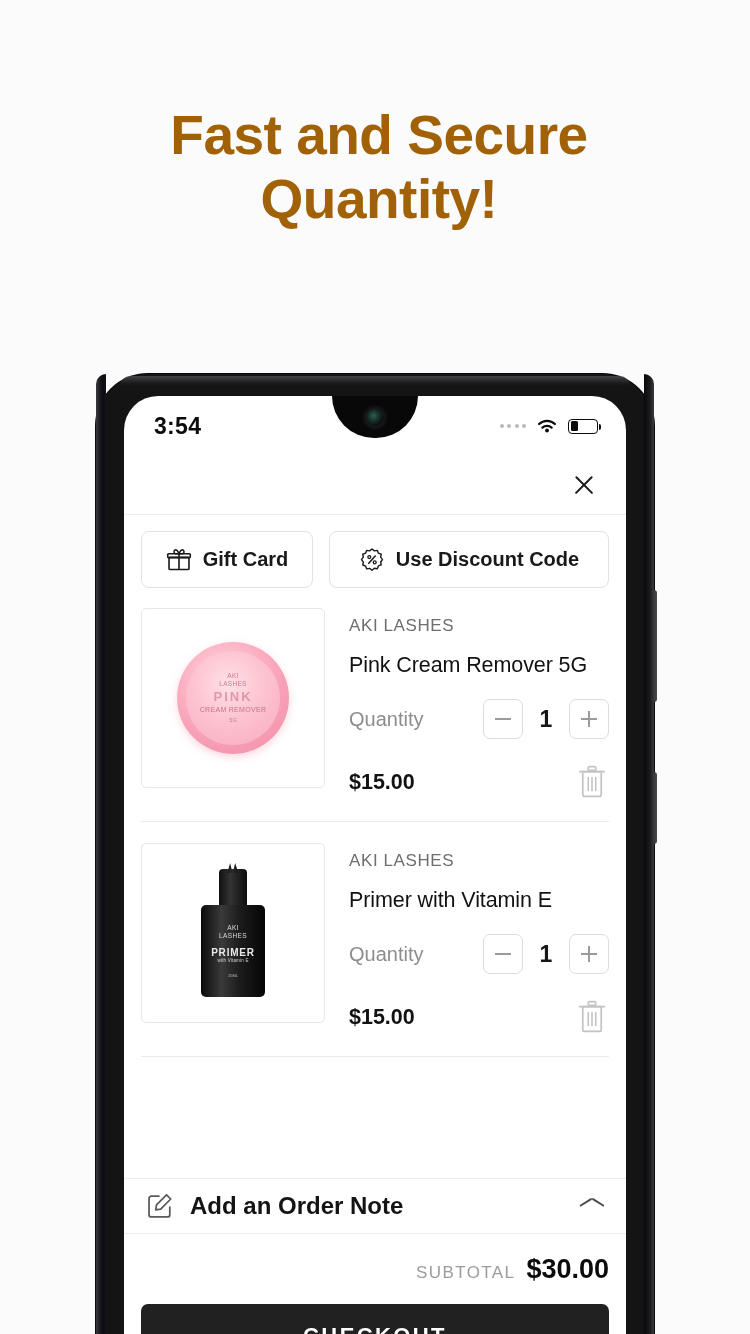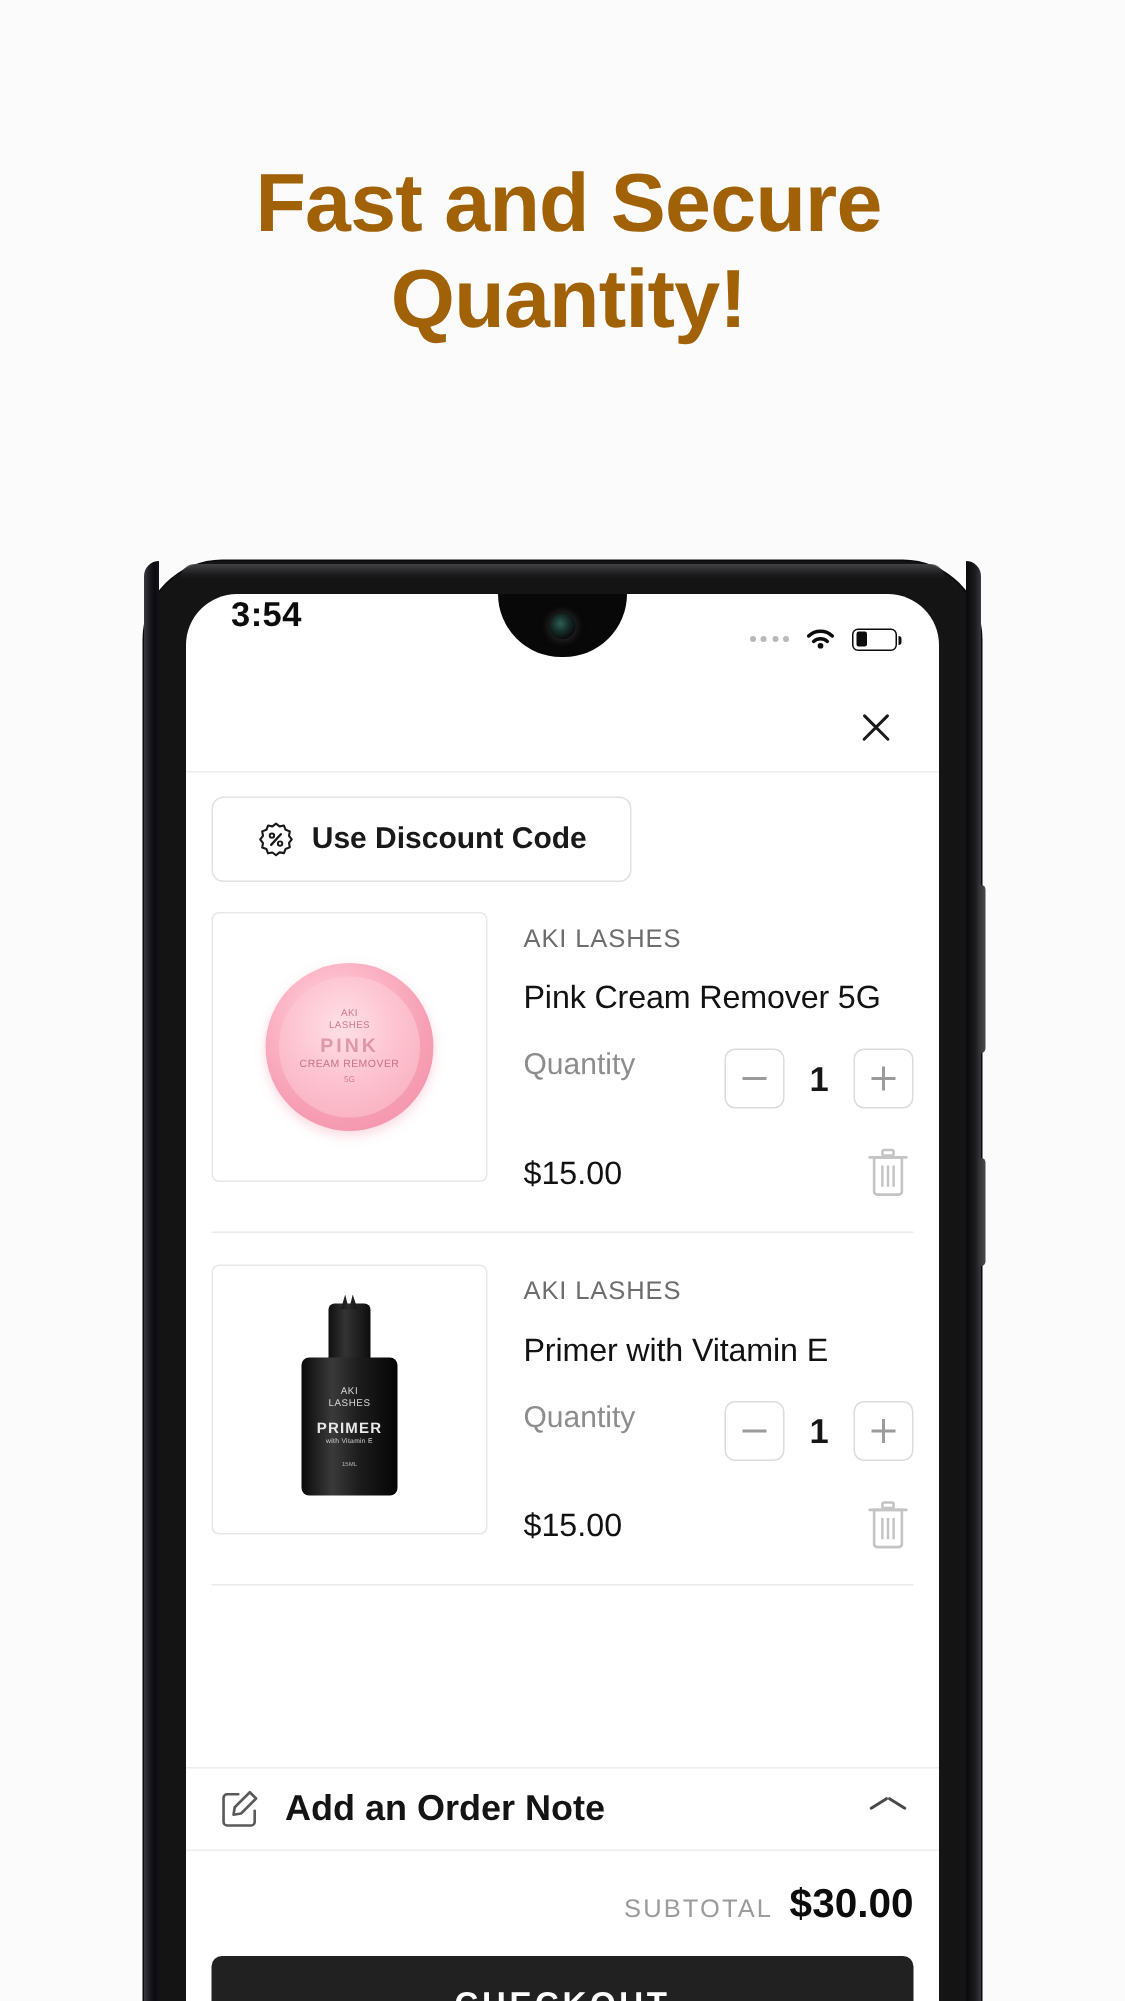--- a/index.html
+++ b/index.html
@@ -88,21 +88,21 @@
     width:17px; height:17px;
     border-radius:50%;
     background:radial-gradient(circle at 42% 40%, #2e5f52 0%, #16312b 36%, #0c0c0c 72%);
     box-shadow:0 0 4px 2px rgba(60,60,60,.5);
   }
 
   
   .statusbar {
     position:absolute;
     top:0; left:0; right:0; height:60px;
-    display:flex; 
+    display:flex; align-items:center;
     justify-content:space-between;
     padding:0 28px 0 30px;
     z-index:5;
   }
   .status-time {
     font-size:23px; font-weight:bold; color:#0c0c0c;
     letter-spacing:.3px;
   }
   .status-right { display:flex; align-items:center; gap:9px; }
   .sig-dots { display:flex; gap:3.5px; align-items:center; }
@@ -169,21 +169,21 @@
     flex:1;padding-left:24px;padding-top:8px;position:relative;
   }
   .vendor{
     font-size:17px;color:#6e6e6e;letter-spacing:.6px;
   }
   .pname{
     font-size:21.5px;font-weight:normal;color:#121212;margin-top:17px;
     letter-spacing:-.1px;
   }
   .qty-row{
-    display:flex;align-items:flex-start;margin-top:21px;
+    display:flex;align-items:center;margin-top:21px;
   }
   .qty-label{font-size:20px;color:#8d8d8d;flex:1;}
   .stepper{display:flex;align-items:center;gap:0;}
   .step-btn{
     width:40px;height:40px;border:1px solid #dcdcdc;border-radius:7px;
     display:flex;align-items:center;justify-content:center;
     background:#fff;cursor:pointer;position:relative;
   }
   .step-btn::before{
     content:"";position:absolute;width:16px;height:1.6px;background:#9b9b9b;
@@ -191,21 +191,21 @@
   .step-plus::after{
     content:"";position:absolute;width:1.6px;height:16px;background:#9b9b9b;
   }
   .qty-num{
     width:46px;text-align:center;font-size:23px;font-weight:bold;color:#161616;
   }
   .price-row{
     display:flex;align-items:center;justify-content:space-between;
     margin-top:26px;padding-right:2px;
   }
-  .price{font-size:21.5px;font-weight:normal;color:#121212;}
+  .price{font-size:21.5px;font-weight:bold;color:#121212;}
   .trash{width:30px;height:34px;cursor:pointer;}
   .divider{
     height:1px;background:#eaeaea;margin:22px 17px 21px 17px;
   }
 
   
   .jar{
     width:112px;height:112px;border-radius:50%;
     background:radial-gradient(circle at 40% 32%, #ffd4dd 0%, #fcb8c8 32%, #f79fb4 62%, #f08ea6 100%);
     position:relative;display:flex;align-items:center;justify-content:center;
@@ -327,20 +327,30 @@
           </div>
       </div>
     </div>
 
     <div class="sheet-header">
       <div class="close-btn"></div>
     </div>
     <div class="hr-top"></div>
 
     <div class="promo-row">
+      <div class="promo-btn promo-gift">
+        <svg width="26" height="26" viewBox="0 0 24 24">
+          <rect x="2.8" y="9.6" width="18.4" height="11.2" rx="1" stroke="#1a1a1a" stroke-width="1.5" fill="none"></rect>
+          <rect x="1.6" y="6.2" width="20.8" height="3.6" rx="0.8" stroke="#1a1a1a" stroke-width="1.5" fill="none"></rect>
+          <line x1="12" y1="6.2" x2="12" y2="20.8" stroke="#1a1a1a" stroke-width="1.5"></line>
+          <path d="M12 6.2C12 6.2 10.6 2.6 8.4 2.6A2.1 2.1 0 008.4 6.2z" stroke="#1a1a1a" stroke-width="1.4" fill="none"></path>
+          <path d="M12 6.2C12 6.2 13.4 2.6 15.6 2.6A2.1 2.1 0 0115.6 6.2z" stroke="#1a1a1a" stroke-width="1.4" fill="none"></path>
+        </svg>
+        <span>Gift Card</span>
+      </div>
       <div class="promo-btn promo-disc">
         <svg width="26" height="26" viewBox="0 0 24 24">
           <path d="M12 1.9l2.2 1.7 2.7-.5 1 2.6 2.6 1-.5 2.7 1.7 2.2-1.7 2.2.5 2.7-2.6 1-1 2.6-2.7-.5L12 21.4l-2.2-1.7-2.7.5-1-2.6-2.6-1 .5-2.7L2.3 11.6 4 9.4l-.5-2.7 2.6-1 1-2.6 2.7.5z" stroke="#1a1a1a" stroke-width="1.3" fill="none" stroke-linejoin="round"></path>
           <line x1="9" y1="15" x2="15" y2="8.4" stroke="#1a1a1a" stroke-width="1.4" stroke-linecap="round"></line>
           <circle cx="9.5" cy="9.3" r="1.35" stroke="#1a1a1a" stroke-width="1.2" fill="none"></circle>
           <circle cx="14.5" cy="14.2" r="1.35" stroke="#1a1a1a" stroke-width="1.2" fill="none"></circle>
         </svg>
         <span>Use Discount Code</span>
       </div>
     </div>

